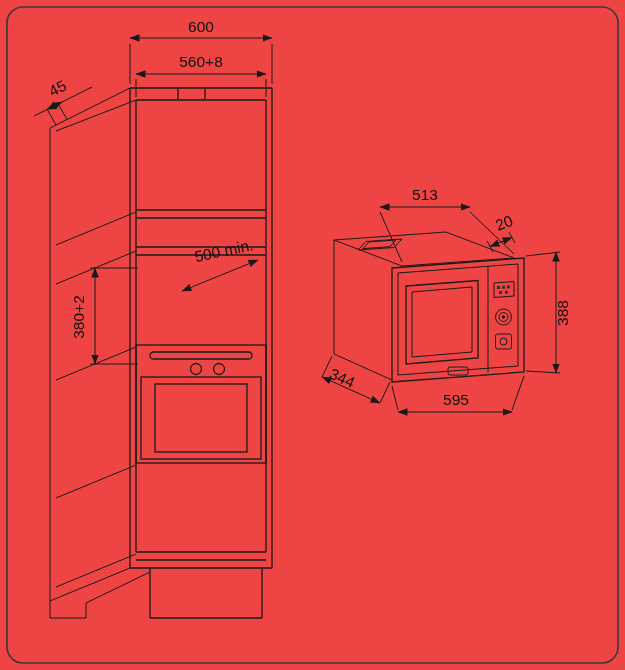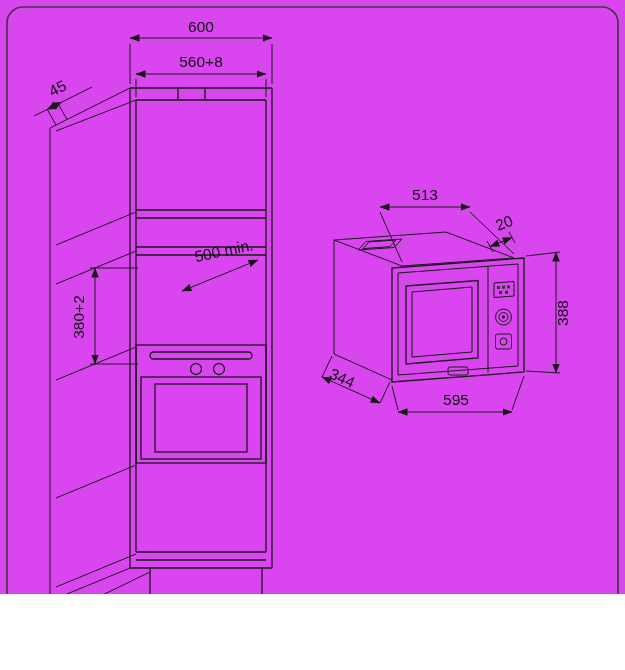--- a/index.html
+++ b/index.html
@@ -1,16 +1,16 @@
 <!DOCTYPE html>
 <html><head>
 <meta charset="utf-8">
 <style>
   html,body{margin:0;padding:0;background:#fff;}
-  .sheet{width:625px;height:594px;position:relative;background:#d946ef;overflow:hidden;}
+  .sheet{width:625px;height:670px;position:relative;background:#ef4444;overflow:hidden;}
   svg{display:block;}
   text{font-family:"Liberation Sans",sans-serif;font-size:15.5px;fill:#111;}
   .thin{stroke:#1a1a1a;stroke-width:1;fill:none;}
   .med{stroke:#1a1a1a;stroke-width:1.3;fill:none;}
   .dim{stroke:#1a1a1a;stroke-width:1;fill:none;}
 </style>
 </head>
 <body>
 
 <div class="sheet">

